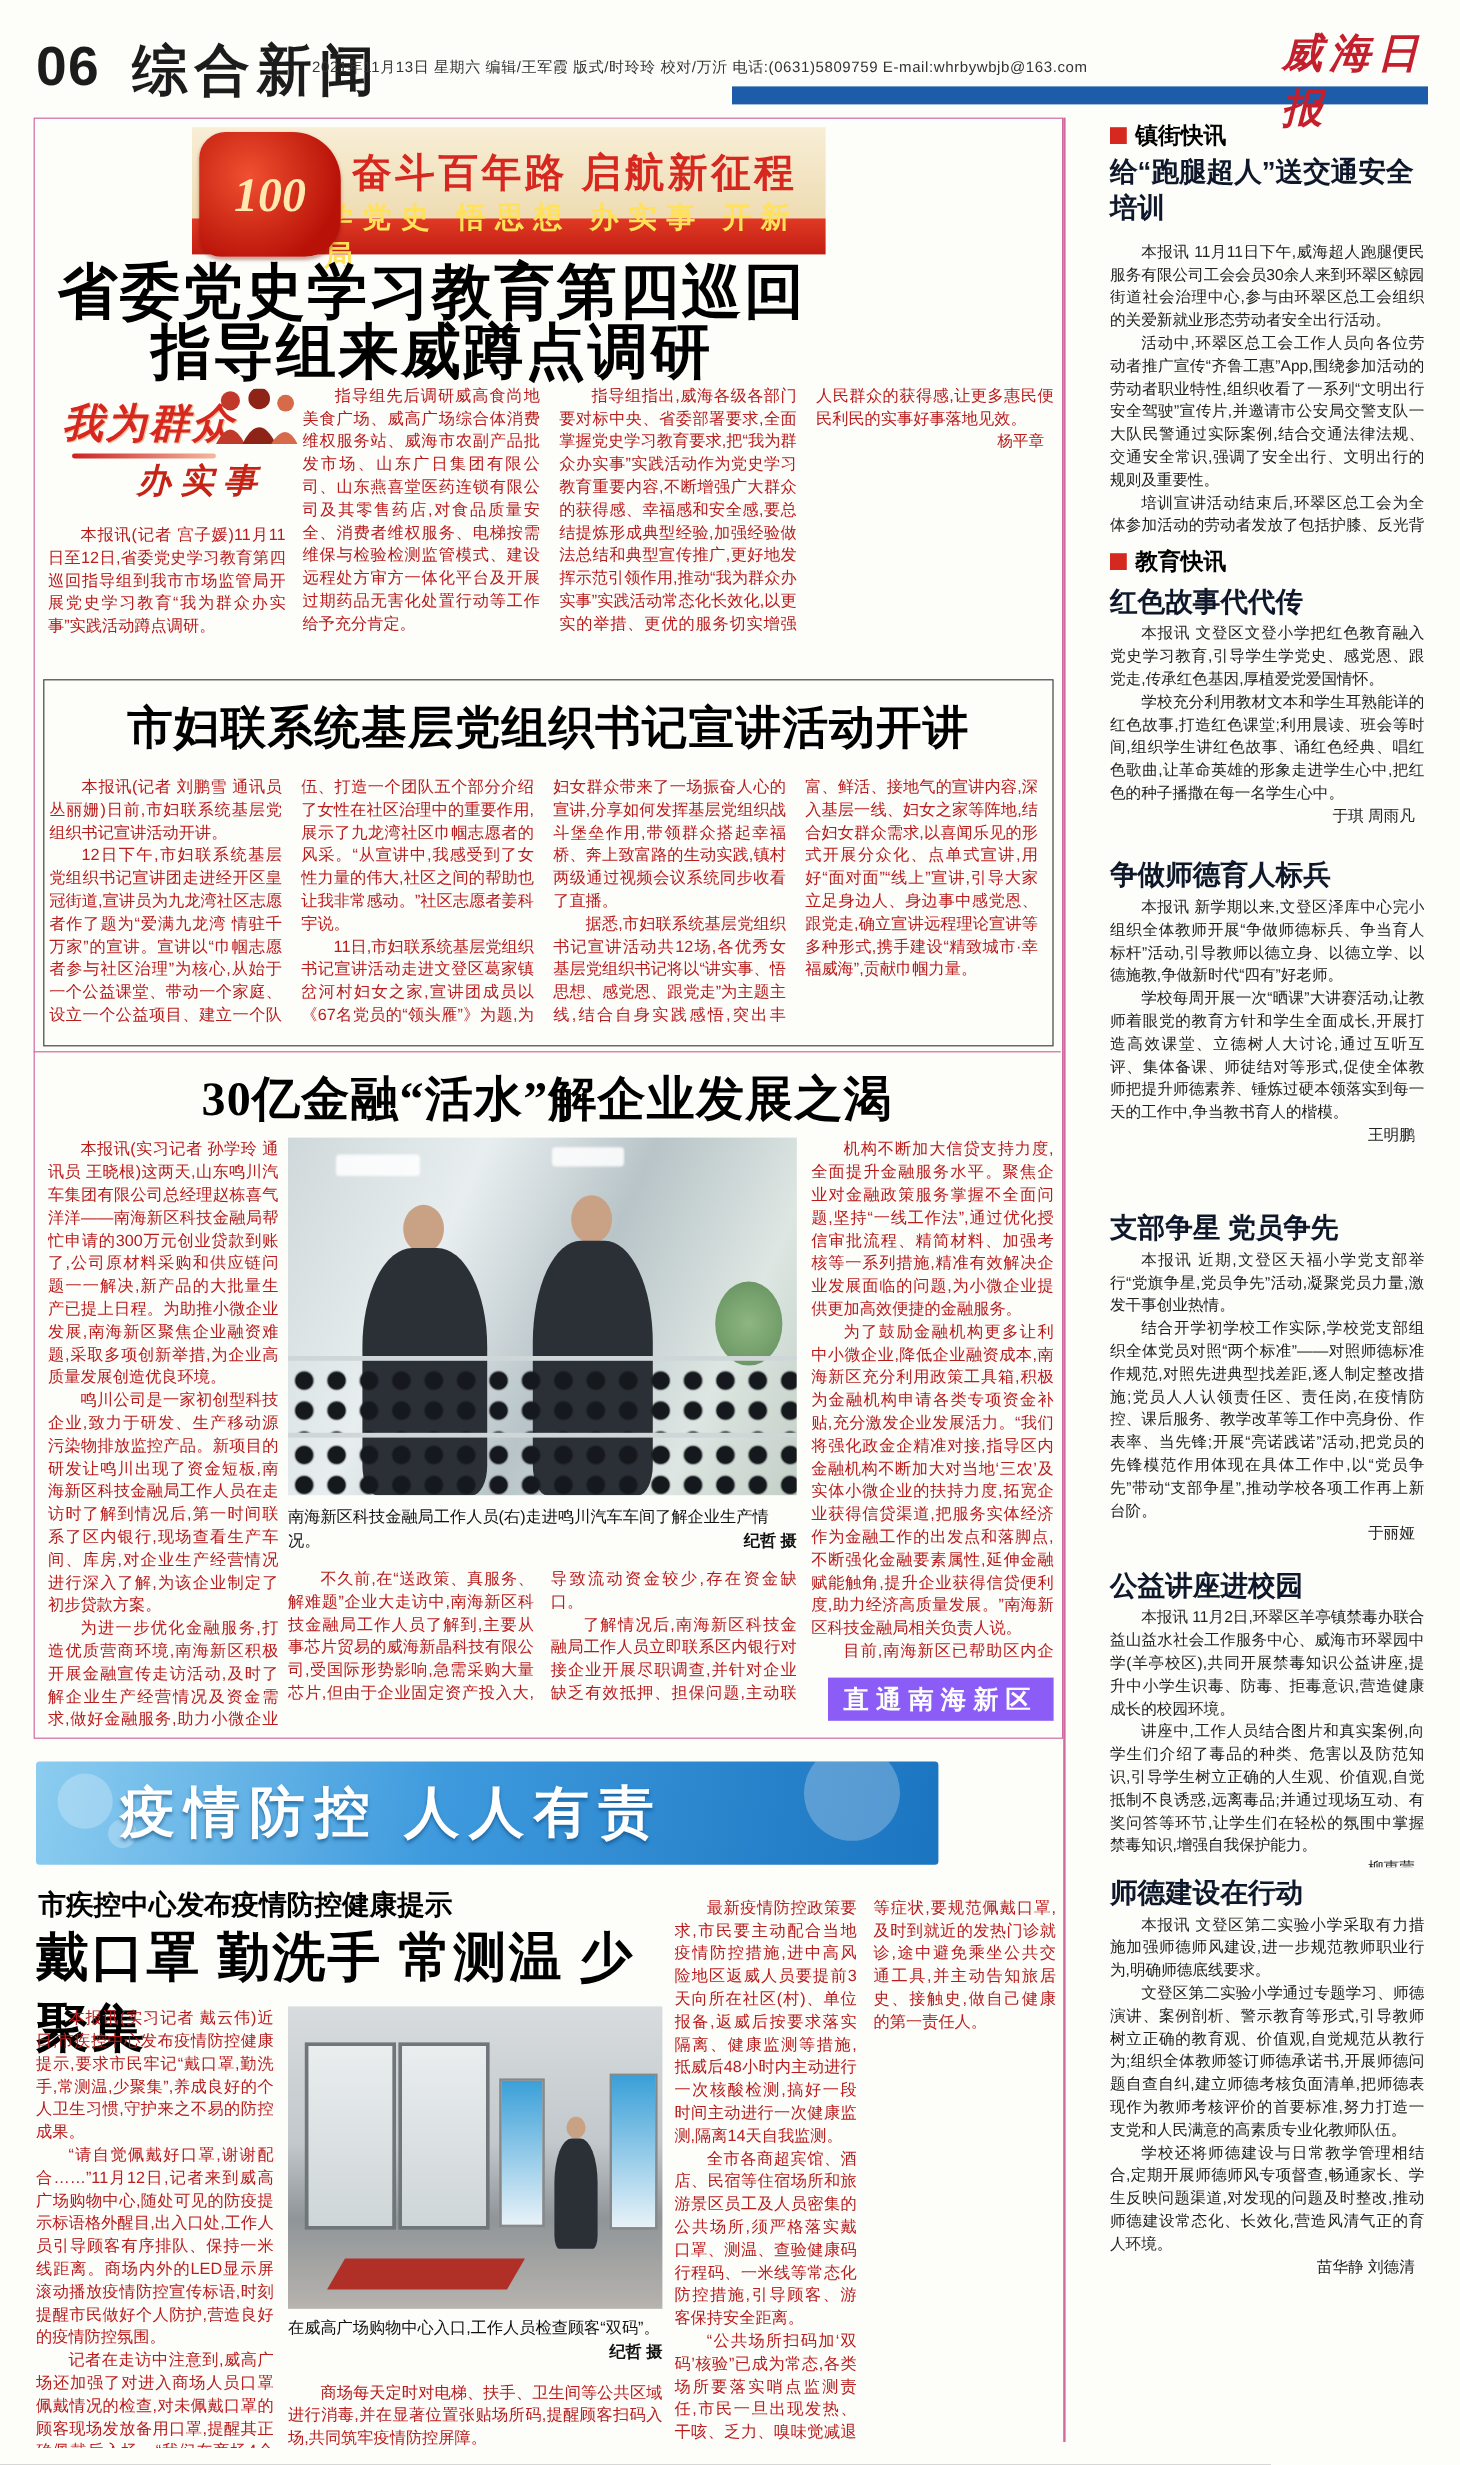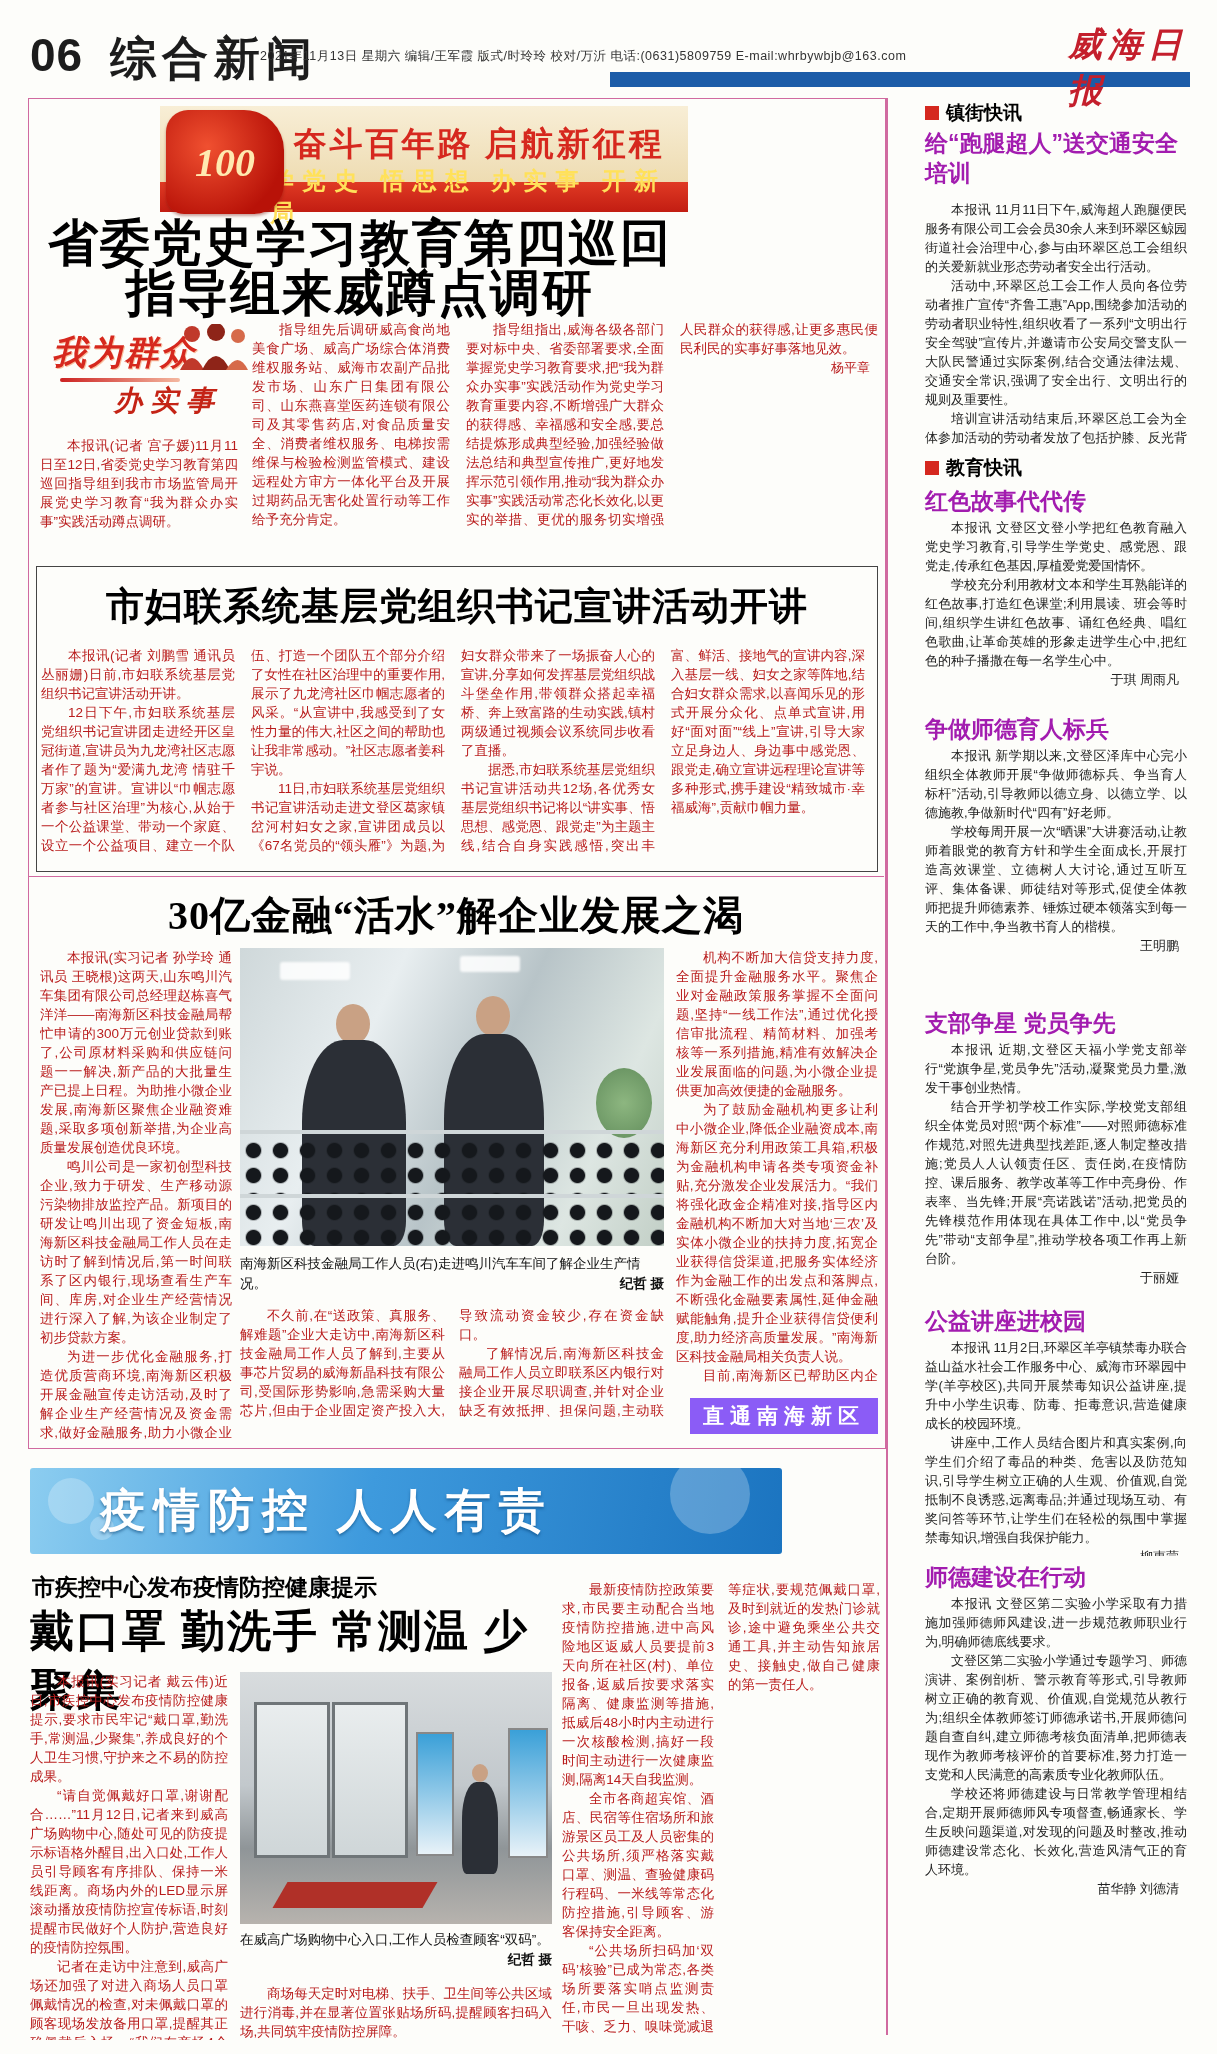--- a/index.html
+++ b/index.html
@@ -59,21 +59,21 @@
   .ph-standee{background:linear-gradient(#3aa0d8,#e8f2f8);border:2px solid #888;}
   .ph-redmat{background:#b03028;transform:skewX(-30deg);}
   .caption{font-size:13.5px;line-height:20px;color:#111;}
   .credit{float:right;font-weight:bold;}
   
   .badge{background:#8b5cf6;color:#fff;display:flex;align-items:center;justify-content:center;
          font-size:21px;font-weight:900;letter-spacing:6px;}
   
   .sb-hd{display:flex;align-items:center;font-size:19px;font-weight:900;color:#000;}
   .sb-sq{width:14px;height:14px;background:#d5281f;margin-right:7px;}
-  .sb-ttl{font-size:23px;line-height:30px;font-weight:900;color:#a21caf;}
+  .sb-ttl{font-size:23px;line-height:30px;font-weight:900;color:#0f172a;}
   
   .epibanner{background:linear-gradient(100deg,#8ccdf0 0%,#3e9add 45%,#1b74c0 100%);border-radius:3px;
              display:flex;align-items:center;position:relative;overflow:hidden;}
   .epibanner .bub{position:absolute;border-radius:50%;background:rgba(255,255,255,.25);}
   .epibanner span{color:#fff;font-size:46px;font-weight:900;letter-spacing:8px;padding-left:70px;
                   text-shadow:0 2px 3px rgba(0,60,110,.5);position:relative;}
   .kicker{font-size:23px;font-weight:900;color:#000;}
   .h4{font-size:44px;font-weight:900;letter-spacing:2px;color:#000;}
 </style>
 </head>

